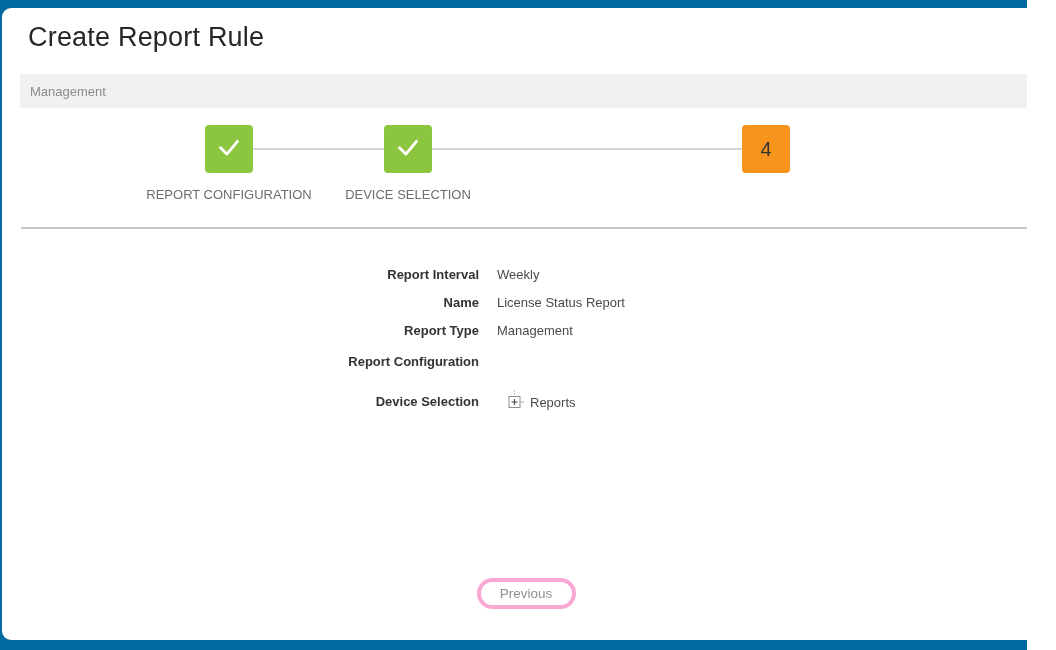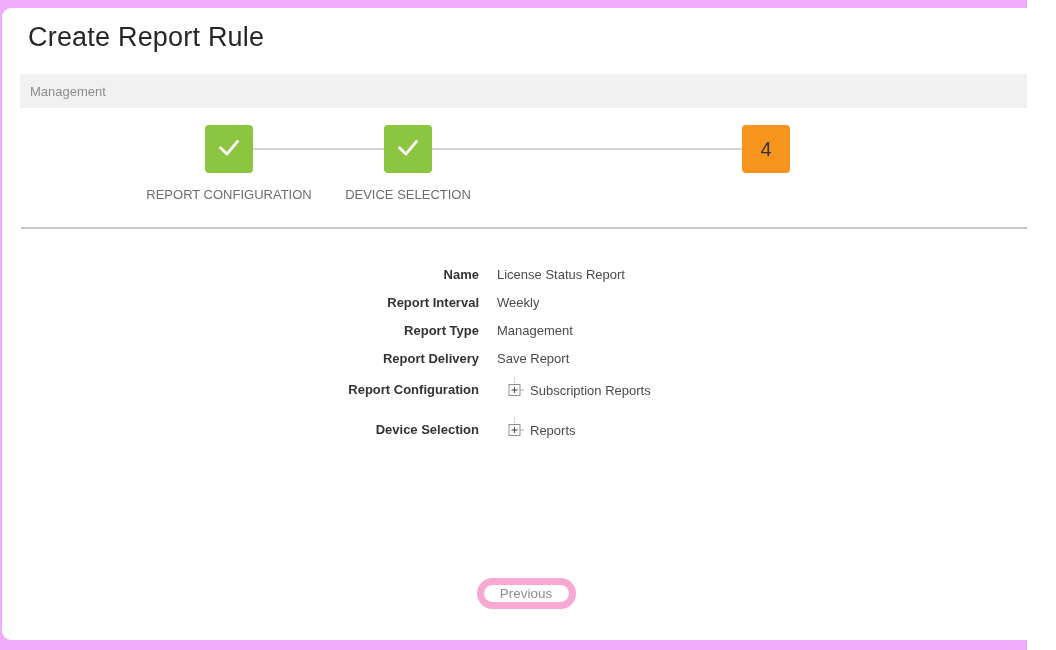--- a/index.html
+++ b/index.html
@@ -1,21 +1,21 @@
 <!DOCTYPE html>
 <html><head>
 <meta charset="utf-8">
 <style>
   * { margin:0; padding:0; box-sizing:border-box; }
   html,body { width:1056px; height:650px; overflow:hidden; }
   body { font-family:"Liberation Sans", sans-serif; }
 
   .page {
     position:relative; width:1027px; height:650px;
-    background:#f0abfc; overflow:hidden;
+    background:#0369a1; overflow:hidden;
   }
   .dialog {
     position:absolute; left:2px; top:8px; width:1048px; height:632px;
     background:#ffffff; border-radius:9px;
   }
 
   
   .title {
     position:absolute; left:26px; top:14px;
     font-size:27px; color:#262626; letter-spacing:.2px;
@@ -81,21 +81,21 @@
   
   .footer {
     position:absolute; left:0; top:570px; width:100%;
     display:flex; justify-content:center; gap:10px;
   }
   .btn {
     height:31px; border-radius:16px; font-size:13.5px; cursor:pointer;
     font-family:"Liberation Sans", sans-serif;
   }
   .btn-previous {
-    width:99px; background:#ffffff; border:7px solid #f9a8d4; color:#8f8f8f;
+    width:99px; background:#ffffff; border:4px solid #f9a8d4; color:#8f8f8f;
   }
   .btn-save {
     width:101px; background:#F7941E; border:none; color:#2b2b2b;
   }
 </style>
 </head>
 <body>
 
 <div class="page">
   <div class="dialog">
@@ -137,53 +137,37 @@
           <span class="step-num">4</span>
         </div>
       </div>
     </div>
 
     <div class="divider"></div>
 
     <div class="summary">
 
       <div class="field-row">
+        <div class="field-label">Report Interval</div>
+        <div class="field-value">Weekly</div>
+      </div>
+
+      <div class="field-row">
         <div class="field-label">Name</div>
         <div class="field-value">License Status Report</div>
-      </div>
-
-      <div class="field-row">
-        <div class="field-label">Report Interval</div>
-        <div class="field-value">Weekly</div>
       </div>
 
       <div class="field-row">
         <div class="field-label">Report Type</div>
         <div class="field-value">Management</div>
       </div>
 
-      <div class="field-row">
-        <div class="field-label">Report Delivery</div>
-        <div class="field-value">Save Report</div>
-      </div>
 
       <div class="field-row tree-row row-5">
         <div class="field-label">Report Configuration</div>
-        <div class="field-value">
-          <button class="tree-toggle">
-            <svg width="18" height="24" viewBox="0 0 18 24">
-              <line x1="7.5" y1="0" x2="7.5" y2="6" stroke="#aaaaaa" stroke-width="1" stroke-dasharray="1.5,1.5"></line>
-              <rect x="2" y="6.5" width="11" height="11" fill="#ffffff" stroke="#8f8f8f" stroke-width="1"></rect>
-              <line x1="4.5" y1="12" x2="10.5" y2="12" stroke="#555555" stroke-width="1.2"></line>
-              <line x1="7.5" y1="9" x2="7.5" y2="15" stroke="#555555" stroke-width="1.2"></line>
-              <line x1="13" y1="12" x2="17" y2="12" stroke="#aaaaaa" stroke-width="1"></line>
-            </svg>
-          </button>
-          <span>Subscription Reports</span>
-        </div>
       </div>
 
       <div class="field-row tree-row">
         <div class="field-label">Device Selection</div>
         <div class="field-value">
           <button class="tree-toggle">
             <svg width="18" height="24" viewBox="0 0 18 24">
               <line x1="7.5" y1="0" x2="7.5" y2="6" stroke="#aaaaaa" stroke-width="1" stroke-dasharray="1.5,1.5"></line>
               <rect x="2" y="6.5" width="11" height="11" fill="#ffffff" stroke="#8f8f8f" stroke-width="1"></rect>
               <line x1="4.5" y1="12" x2="10.5" y2="12" stroke="#555555" stroke-width="1.2"></line>

